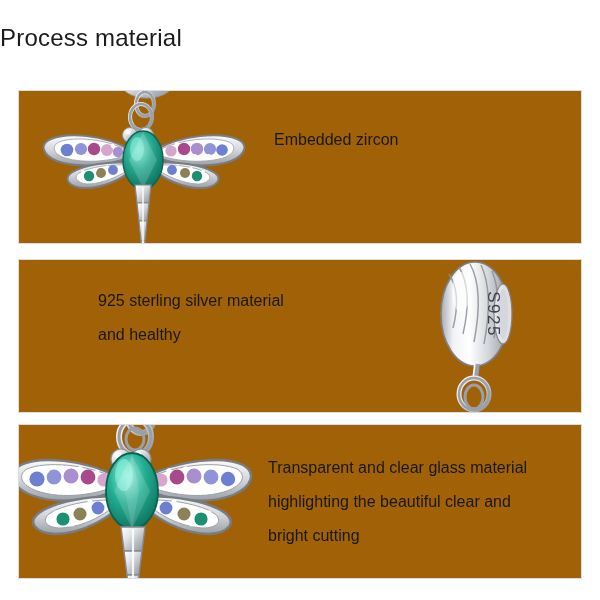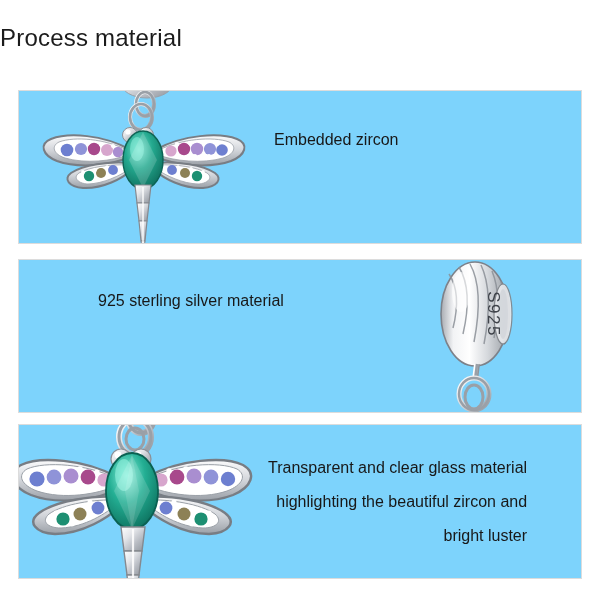--- a/index.html
+++ b/index.html
@@ -19,27 +19,27 @@
     font-size:24px;
     letter-spacing:.2px;
     color:#1b1b1b;
     font-weight:400;
   }
 
   .panel{
     position:absolute;
     left:18px;width:564px;
     border:1px solid #dcdcdc;
-    background:#7dd3fc;
+    background:#a16207;
     box-sizing:border-box;
     overflow:hidden;
   }
   #panel-1{top:90px;height:154px;}
   #panel-2{top:259px;height:154px;}
-  #panel-3{top:424px;height:155px;text-align:right;}
+  #panel-3{top:424px;height:155px;}
 
   .panel-text{
     position:absolute;
     font-size:16px;
     line-height:34px;
     color:#181818;
     white-space:nowrap;
   }
   #panel-1 .panel-text{left:255px;top:32px;}
   #panel-2 .panel-text{left:44px;top:24px;margin-left:35px;}
@@ -177,20 +177,21 @@
 
     <div class="panel-text">
       <div>Embedded zircon</div>
     </div>
   </div>
 
   <div class="panel" id="panel-2">
 
     <div class="panel-text">
       <div>925 sterling silver material</div>
+      <div>and healthy</div>
     </div>
 
     <div class="art" id="art-2">
       <svg viewBox="0 0 150 165" xmlns="http://www.w3.org/2000/svg">
         <defs>
           <linearGradient id="beadGrad" x1="0" y1="0" x2="1" y2="0">
             <stop offset="0%" stop-color="#a8acb2"></stop>
             <stop offset="18%" stop-color="#f2f3f5"></stop>
             <stop offset="42%" stop-color="#ffffff"></stop>
             <stop offset="68%" stop-color="#d6d9dd"></stop>
@@ -344,18 +345,18 @@
           <path d="M108 118 L132 118 L129 142 L111 142 Z" fill="url(#silv3)" stroke="#85898f" stroke-width="1.4"></path>
           <path d="M111 142 L129 142 L126 166 L114 166 Z" fill="url(#silv3)" stroke="#85898f" stroke-width="1.4"></path>
           <path d="M114 166 L126 166 L124 188 L116 188 Z" fill="url(#silv3)" stroke="#85898f" stroke-width="1.4"></path>
           <line x1="120" y1="120" x2="120" y2="188" stroke="#ffffff" stroke-width="2.2" opacity=".85"></line>
         </g>
       </svg>
     </div>
 
     <div class="panel-text">
       <div>Transparent and clear glass material</div>
-      <div>highlighting the beautiful zircon and</div>
-      <div>bright luster</div>
+      <div>highlighting the beautiful clear and</div>
+      <div>bright cutting</div>
     </div>
   </div>
 
 </div>
 
 </body></html>

